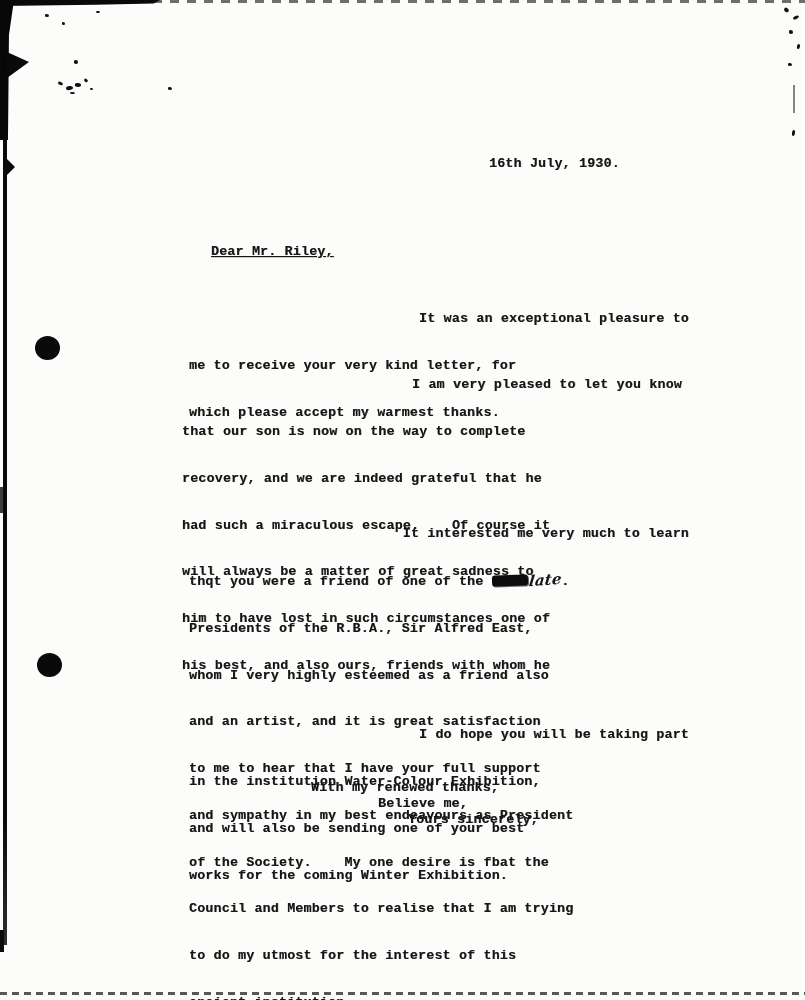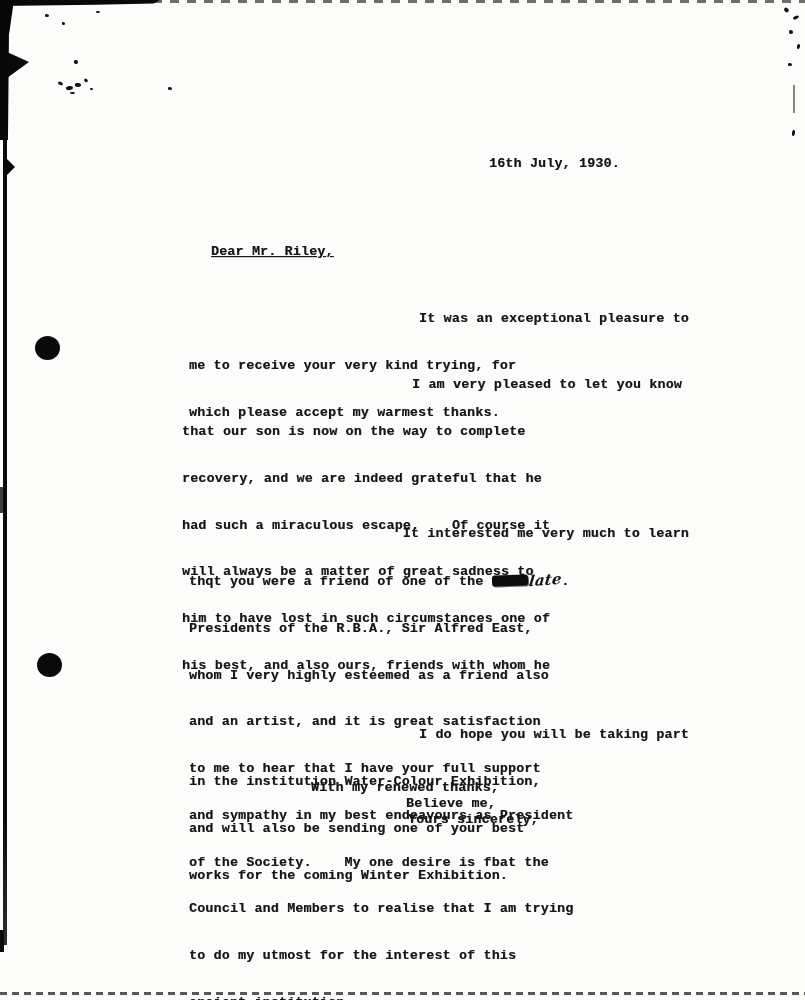--- a/index.html
+++ b/index.html
@@ -122,21 +122,21 @@
   <div class="artifact speck" style="left:797px; top:44px; width:3px; height:5px; transform:rotate(15deg);"></div>
   <div class="artifact speck" style="left:788px; top:63px; width:4px; height:3px;"></div>
   <div class="artifact speck" style="left:792px; top:130px; width:3px; height:6px; transform:rotate(10deg);"></div>
 
   <div class="tw" style="left:489px; top:156px;">16th July, 1930.</div>
 
   <div class="tw" style="left:211px; top:244px;text-decoration:underline;">Dear Mr. Riley,</div>
 
   <div class="tw para" style="left:189px; top:280px; width:500px;">
     <div class="line indent">It was an exceptional pleasure to</div>
-    <div class="line">me to receive your very kind trying, for</div>
+    <div class="line">me to receive your very kind letter, for</div>
     <div class="line">which please accept my warmest thanks.</div>
   </div>
 
   <div class="tw para" style="left:182px; top:346px; width:500px;">
     <div class="line indent">I am very pleased to let you know</div>
     <div class="line">that our son is now on the way to complete</div>
     <div class="line">recovery, and we are indeed grateful that he</div>
     <div class="line">had such a miraculous escape.    Of course it</div>
     <div class="line">will always be a matter of great sadness to</div>
     <div class="line">him to have lost in such circumstances one of</div>
@@ -158,16 +158,16 @@
   </div>
 
   <div class="tw para" style="left:189px; top:696px; width:500px;">
     <div class="line indent">I do hope you will be taking part</div>
     <div class="line">in the institution Water-Colour Exhibition,</div>
     <div class="line">and will also be sending one of your best</div>
     <div class="line">works for the coming Winter Exhibition.</div>
   </div>
 
   <div class="tw" style="left:311px; top:780px;">With my renewed thanks,</div>
-  <div class="tw" style="left:378px; top:796px;margin-left:28px;">Believe me,</div>
+  <div class="tw" style="left:378px; top:796px;">Believe me,</div>
   <div class="tw" style="left:408px; top:812px;">Yours sincerely,</div>
 
 </div>
 
 </body></html>

